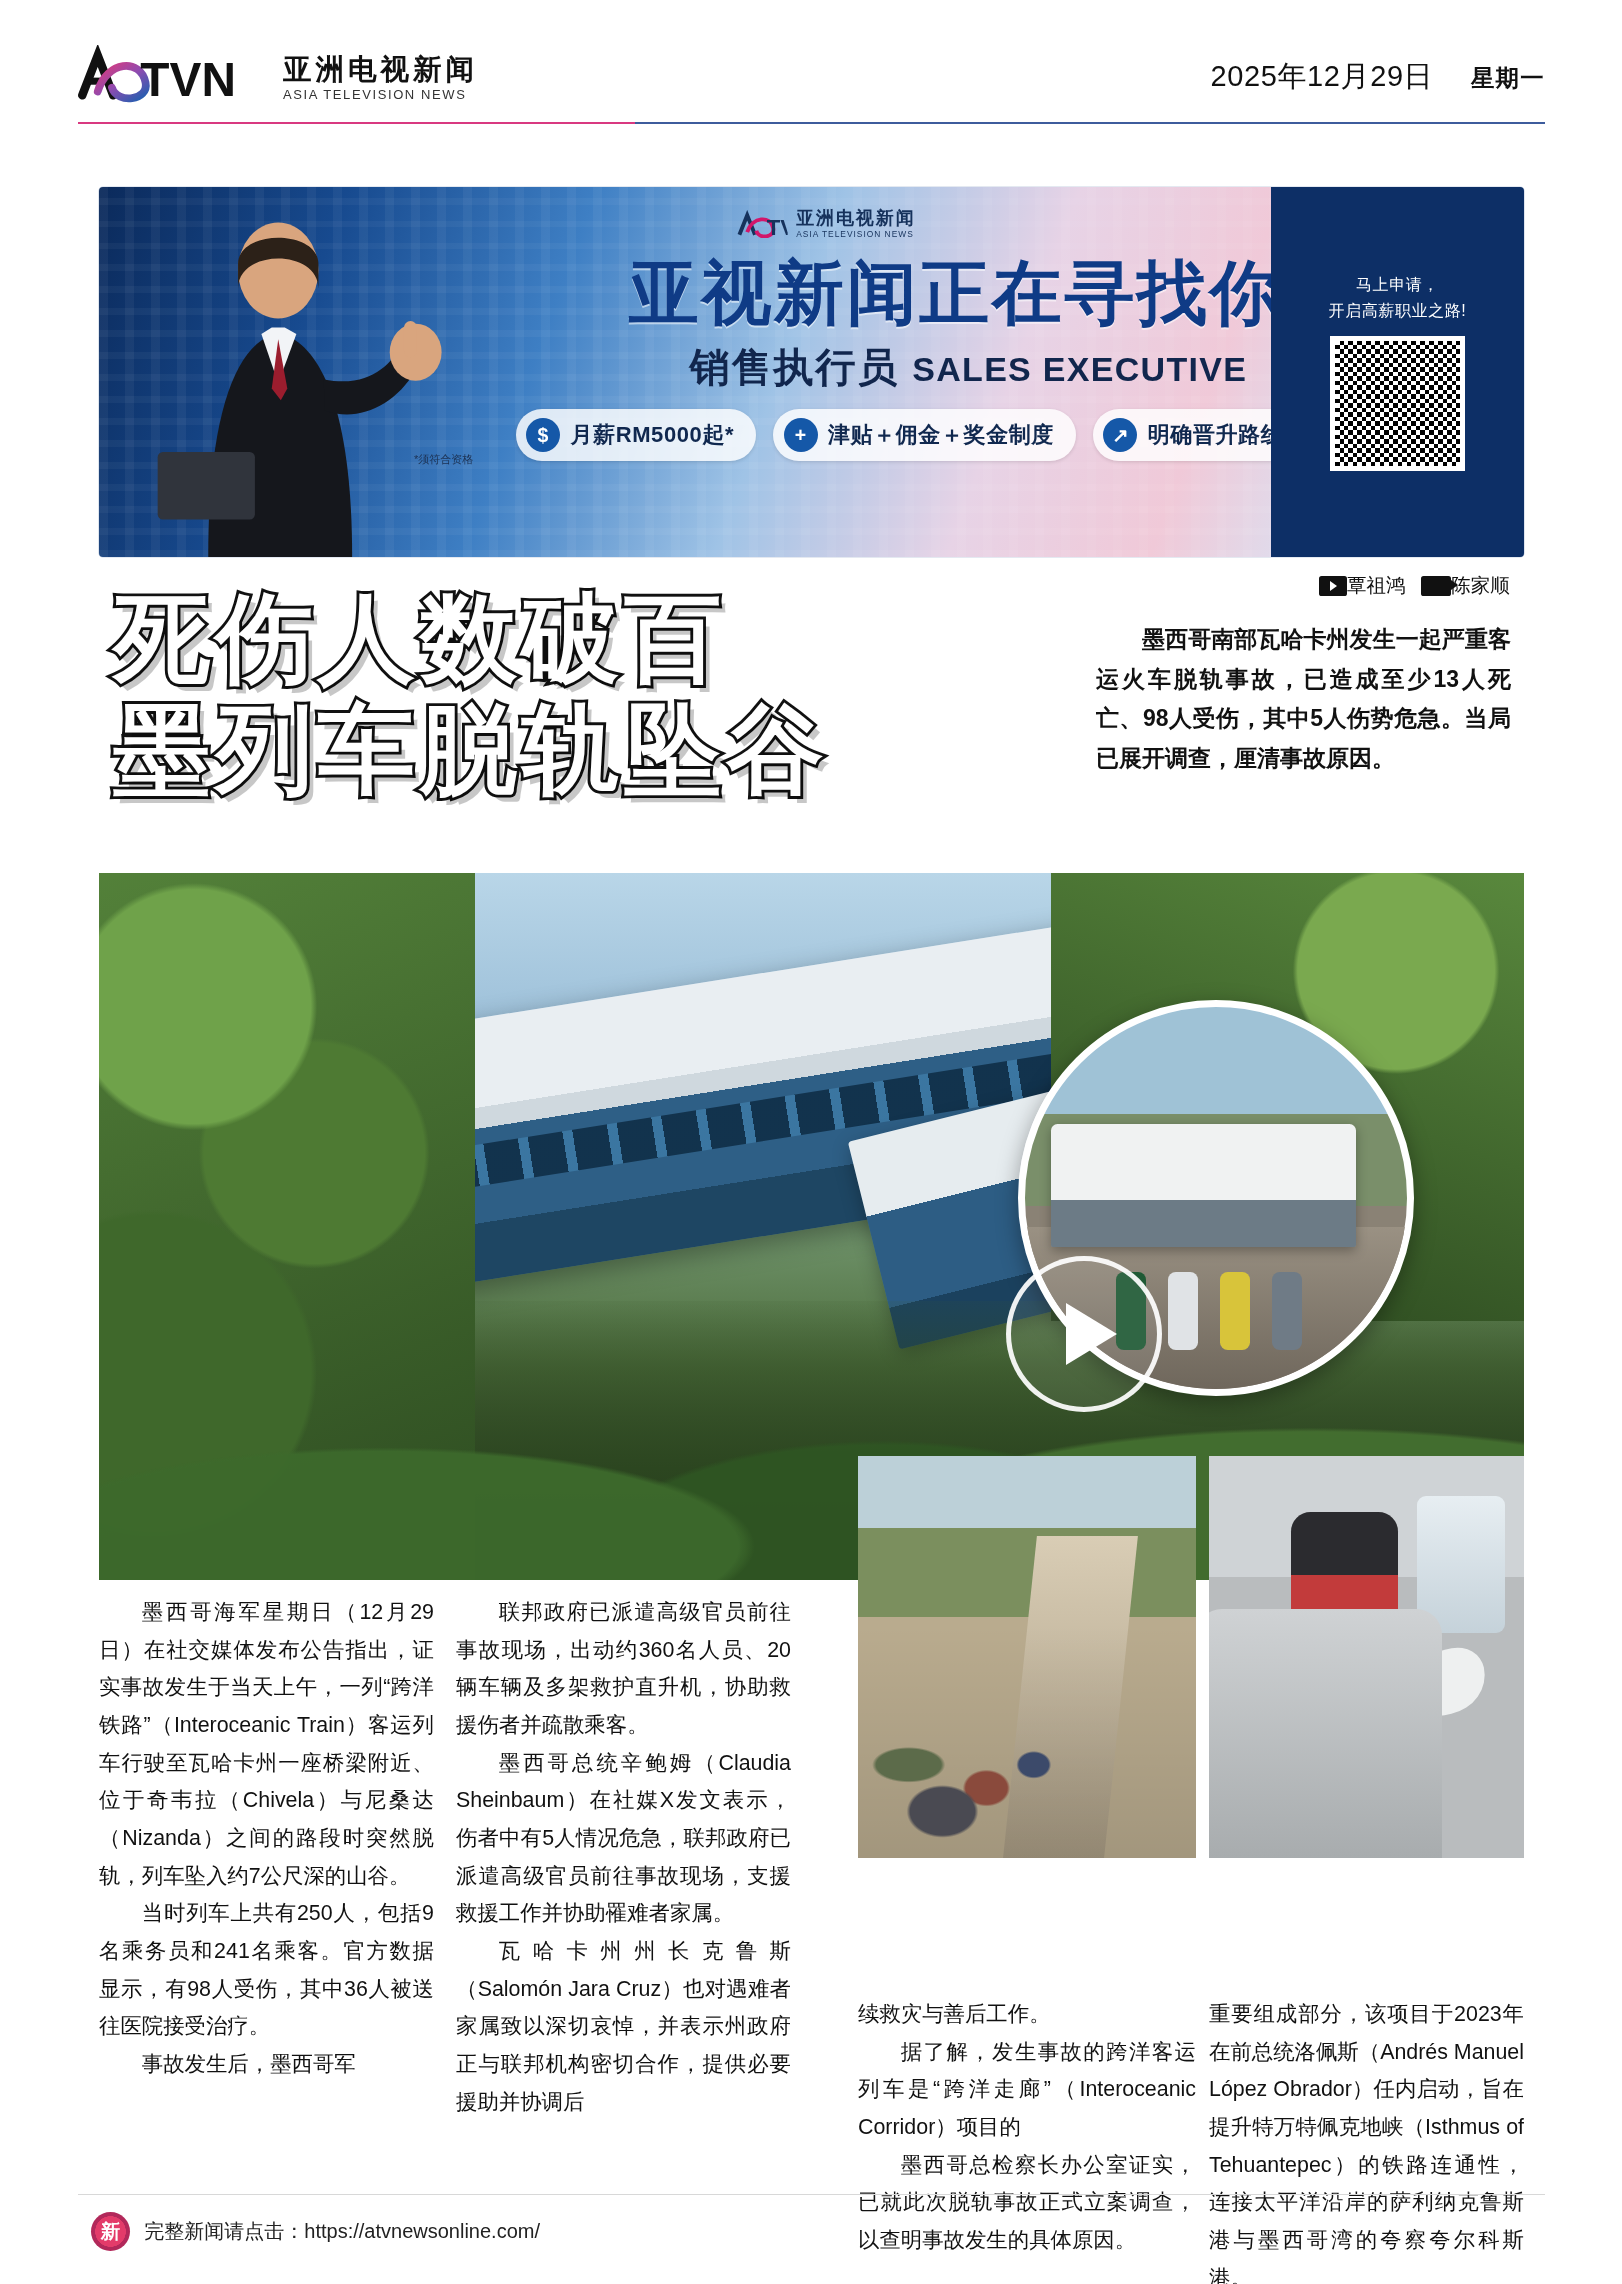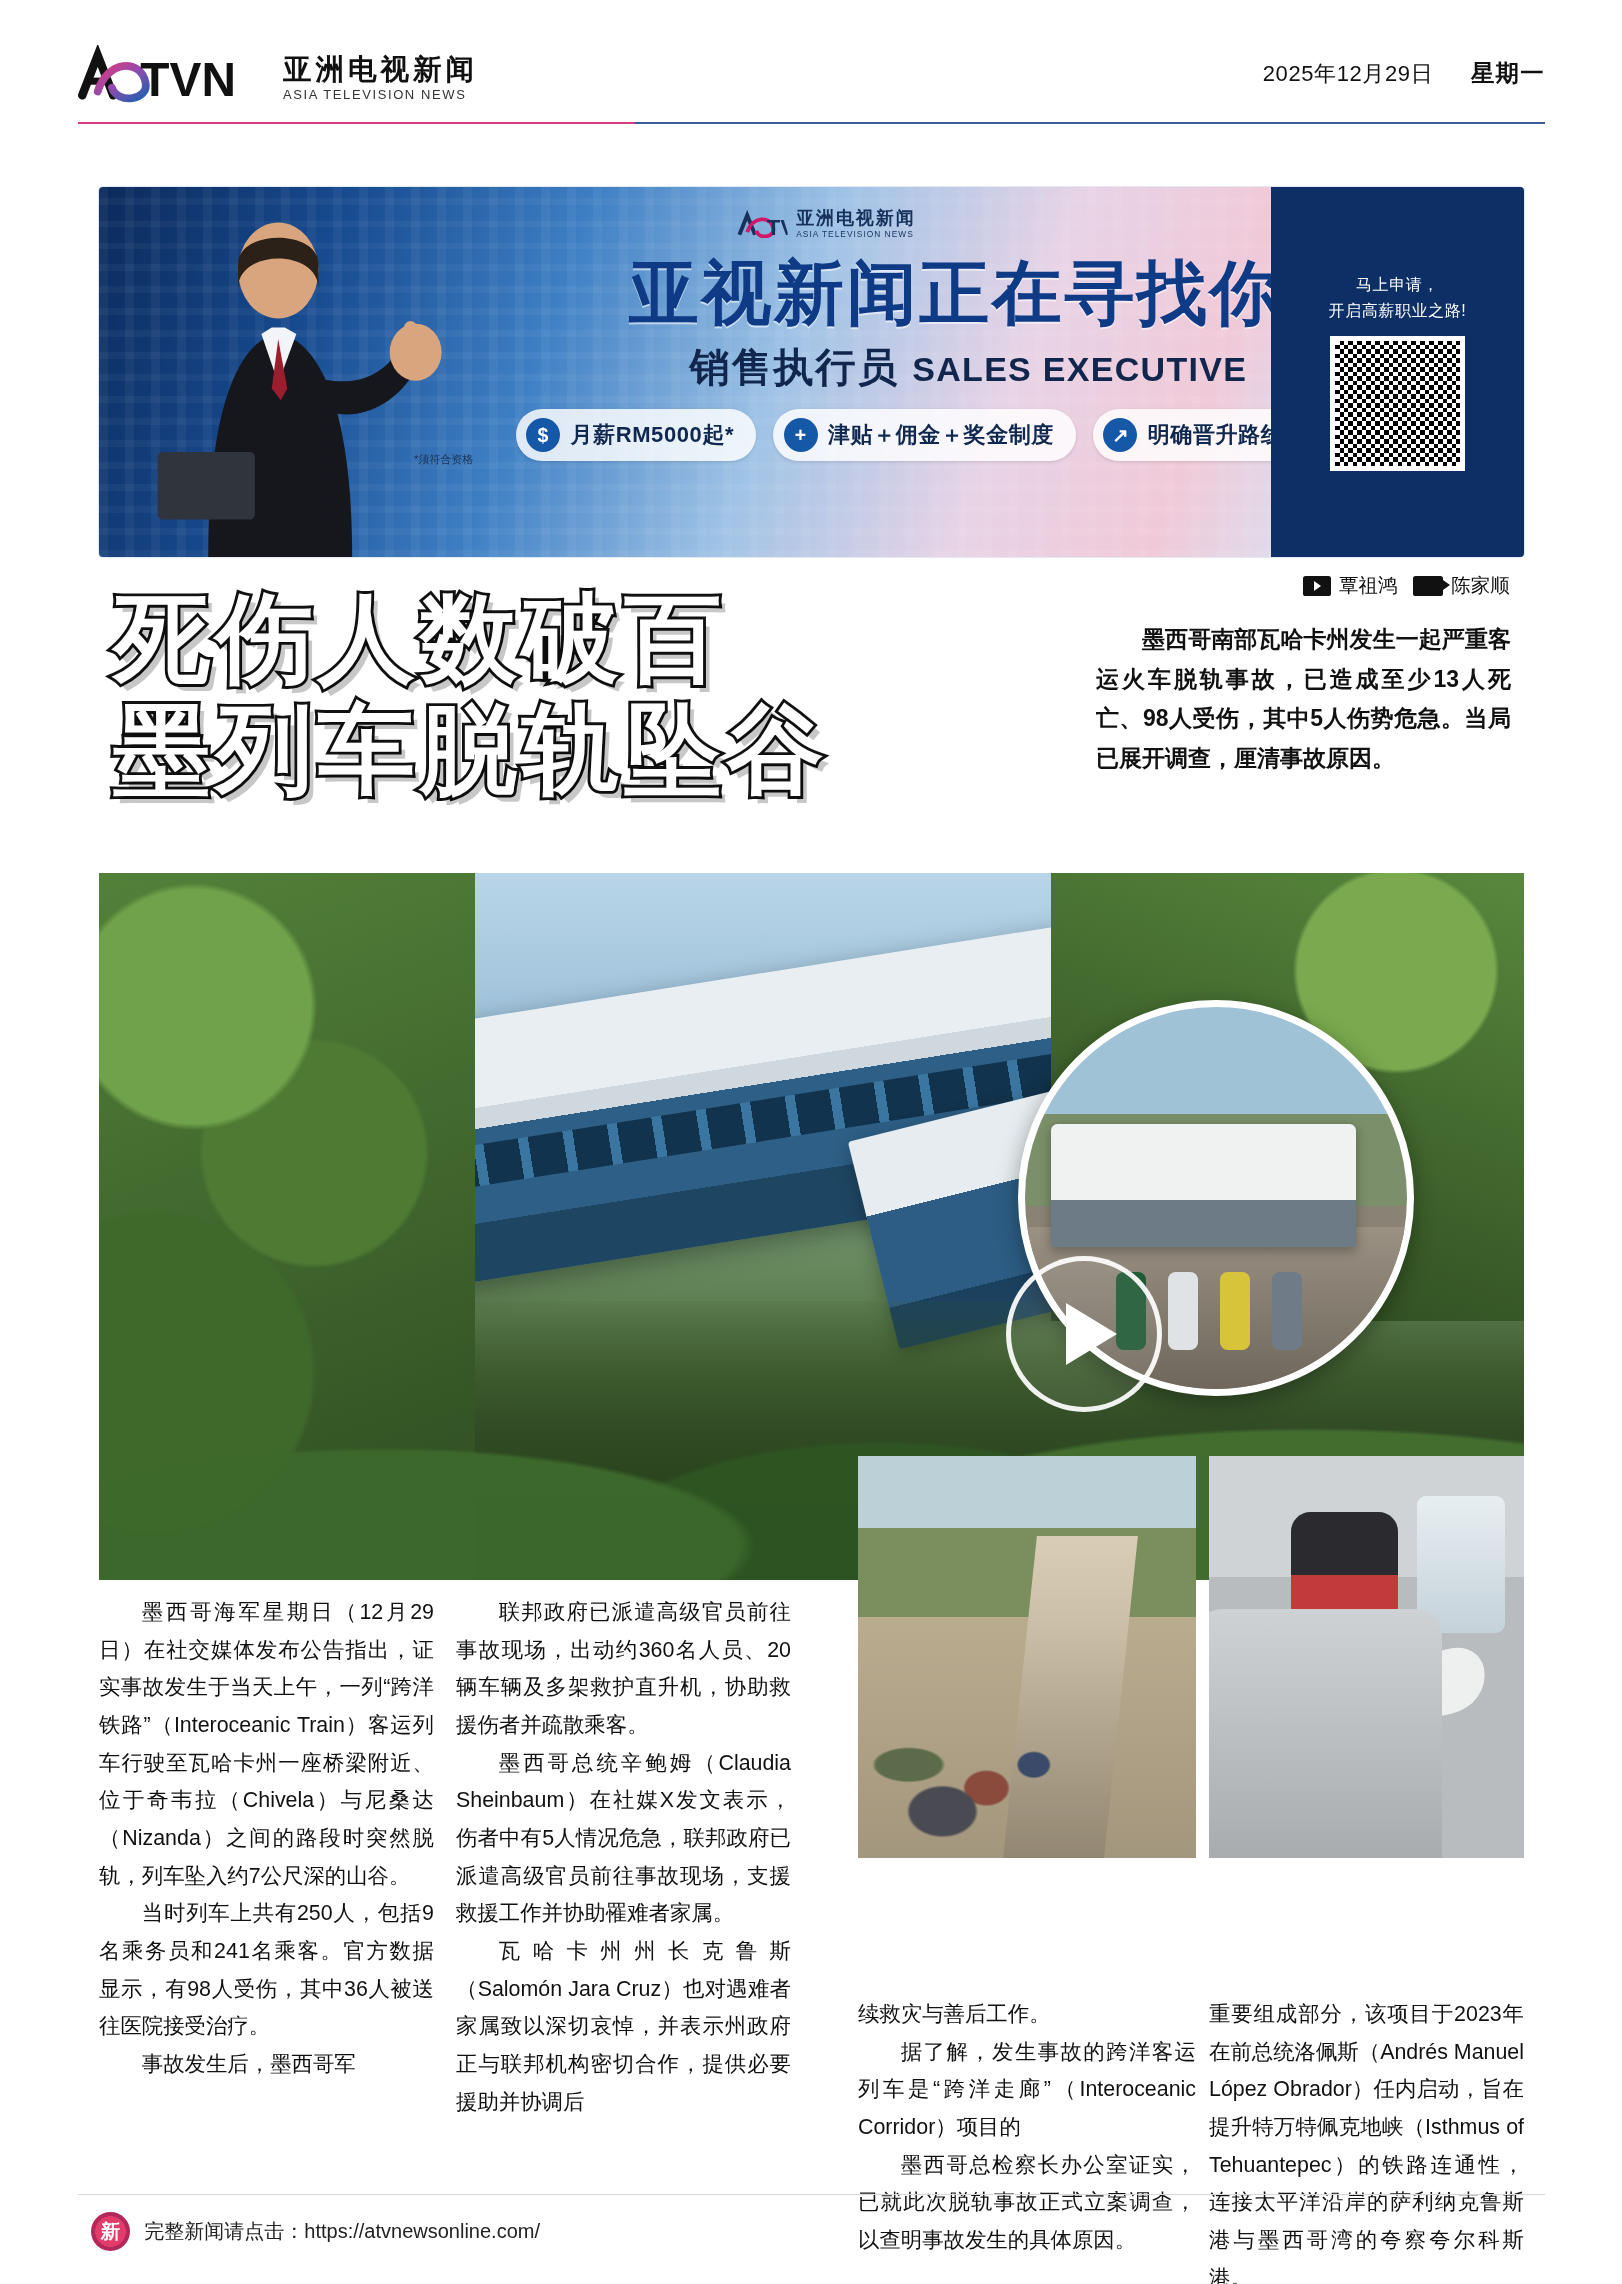--- a/index.html
+++ b/index.html
@@ -45,21 +45,21 @@
   .brand-cn .cn {
     font-size: 28.6px; font-weight: 700; letter-spacing: 3.9px; color:#111;
   }
   .brand-cn .en {
     font-size: 13px; letter-spacing: 1.6px; color:#333; margin-top:3.9px;
   }
   .date-wrap {
     display:flex; align-items:baseline; gap:11.7px;
     padding-top: 11.7px;
   }
-  .date-main { font-size: 22px; color:#111; letter-spacing:0.6px; }
+  .date-main { font-size: 29px; color:#111; letter-spacing:0.6px; }
   .date-day { font-size: 23.4px; font-weight:700; color:#111; letter-spacing:1.3px;margin-left:26px; }
   .masthead-rule {
     position:absolute; left:78px; right:78px; top:122px;
     height:1.9px; background: linear-gradient(90deg,#d2166a 0%, #d2166a 38%, #1b3f8b 38%, #1b3f8b 100%);
     opacity:.85;
   }
 
   
   .ad {
     position:absolute;
@@ -154,21 +154,21 @@
     paint-order: stroke fill;
     text-shadow: 6.5px 6.5px 0 rgba(0,0,0,.22);
     white-space:pre;
     font-family:"Liberation Sans", sans-serif;
   }
   .byline {
     position:absolute; right:14.3px; top:-11.7px;
     display:flex; align-items:center; gap:15.6px;
     font-size:19.5px; color:#111;
   }
-  .byline .chip { display:flex; align-items:center; gap:8px;}
+  .byline .chip { display:flex; align-items:center; gap:0;}
   .byline .bx {
     width:28.6px; height:19.5px; background:#111; border-radius:2.6px;
     display:flex; align-items:center; justify-content:center;
   }
   .byline .bx .tri { width:0;height:0;border-left:7.8px solid #fff;border-top:5.2px solid transparent;border-bottom:5.2px solid transparent; margin-left:1.9px;}
   .byline .cam { width:30px; height:19.5px; background:#111; border-radius:2.6px; position:relative;}
   .byline .cam:after{content:"";position:absolute;right:-7.1px;top:3.9px;border-left:7.1px solid #111;border-top:5.8px solid transparent;border-bottom:5.8px solid transparent;}
   .lede {
     position:absolute; right:13px; top:36px; width:415px;
     font-size: 23px; line-height:1.72; font-weight:700; color:#111;

